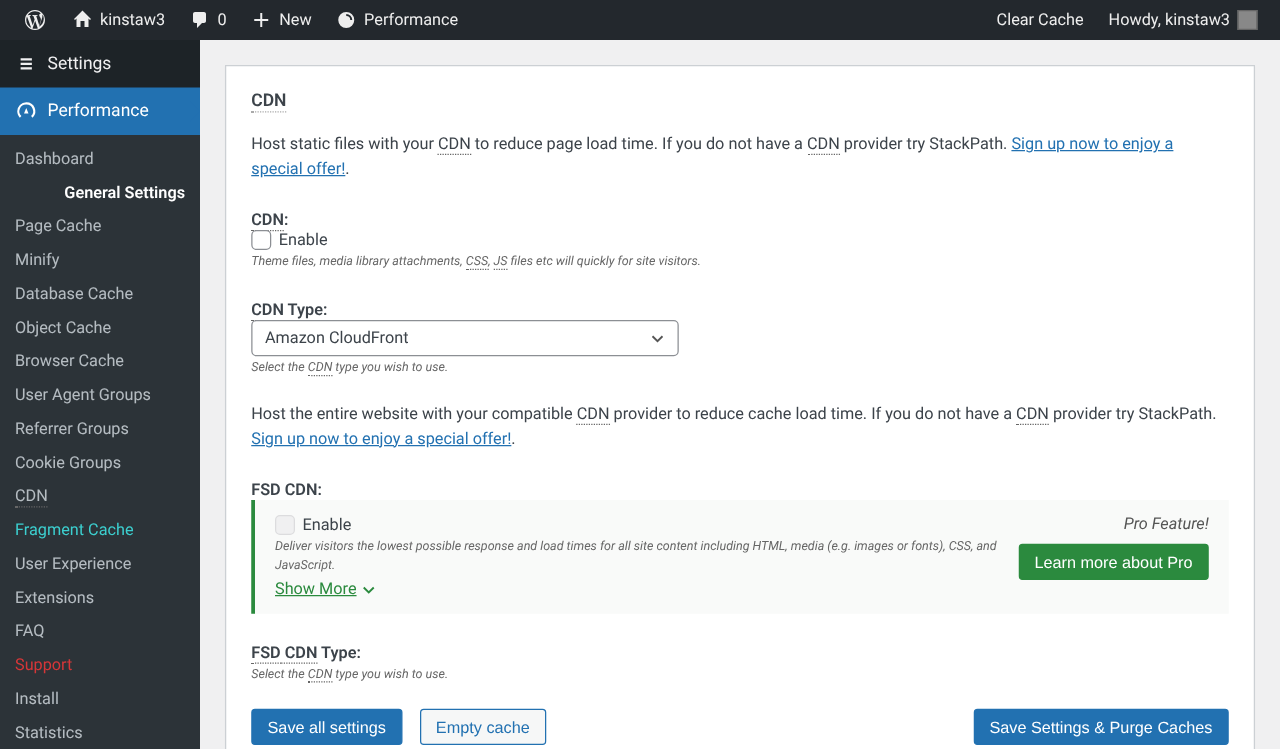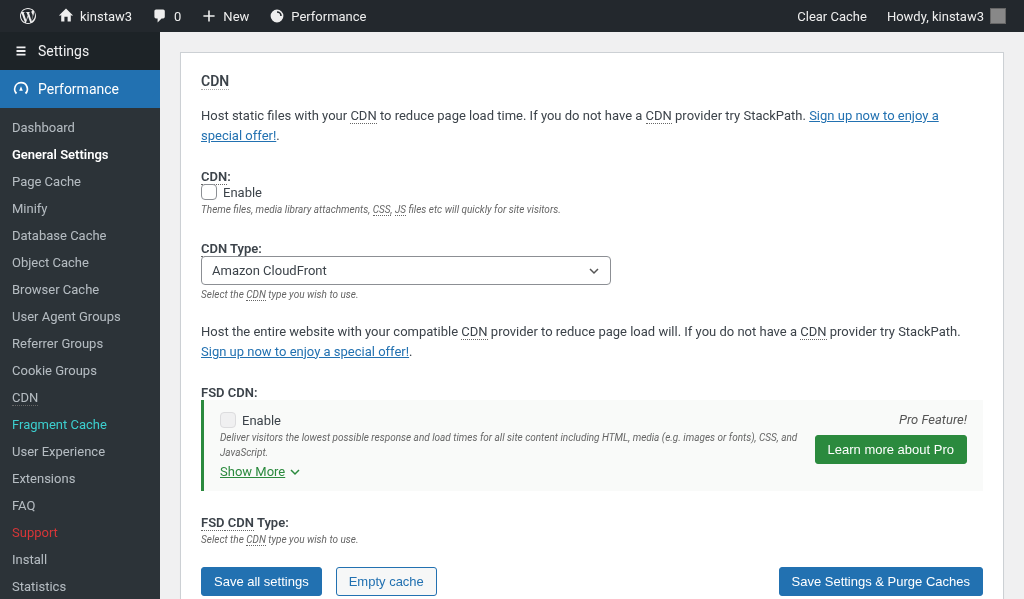--- a/index.html
+++ b/index.html
@@ -91,21 +91,21 @@
     .sidebar-submenu {
       background: #2c3338;
       padding: 6px 0;
     }
     .sidebar-item {
       padding: 6px 12px;
       color: rgba(240,246,252,.7);
       cursor: pointer;
       font-size: 13px;
     }
-    .sidebar-item.active { color: #fff; font-weight: 600; }
+    .sidebar-item.active { color: #fff; font-weight: 600; text-align: right; }
     .sidebar-item.teal { color: #3ccfcf; }
     .sidebar-item.orange { color: #d63638; }
     
     
     .main {
       flex: 1;
       padding: 20px;
       background: #f0f0f1;
     }
     .panel {
@@ -164,21 +164,21 @@
       border-color: #dcdcde;
     }
     .help-text {
       font-style: italic;
       color: #666;
       font-size: 10px;
       margin-top: 2px;
       line-height: 1.5;
     }
     .select-input {
-      width: 410px;
+      width: 342px;
       padding: 6px 10px;
       border: 1px solid #8c8f94;
       border-radius: 4px;
       font-size: 13px;
       background: #fff;
       display: flex;
       justify-content: space-between;
       align-items: center;
       cursor: pointer;
     }
@@ -375,21 +375,21 @@
                 <path d="M2 4l4 4 4-4" stroke="#555" stroke-width="1.5" fill="none"></path>
               </svg>
           </div>
           <div class="help-text">
             <span>Select the </span><span class="dotted">CDN</span><span> type you wish to use.</span>
           </div>
         </div>
       </div>
       
       <div class="intro-text">
-        <span>Host the entire website with your compatible </span><span class="dotted">CDN</span><span> provider to reduce page load will. If you do not have a </span><span class="dotted">CDN</span><span> provider try StackPath. </span><a href="#">Sign up now to enjoy a special offer!</a><span>.</span>
+        <span>Host the entire website with your compatible </span><span class="dotted">CDN</span><span> provider to reduce cache load time. If you do not have a </span><span class="dotted">CDN</span><span> provider try StackPath. </span><a href="#">Sign up now to enjoy a special offer!</a><span>.</span>
       </div>
       
       <div class="form-row">
         <div class="form-label">
           <span class="dotted">FSD</span><span class="dotted"> CDN</span><span>:</span>
         </div>
         <div class="form-field">
           <div class="pro-section">
             <div class="pro-section-left">
               <div class="checkbox-row">

